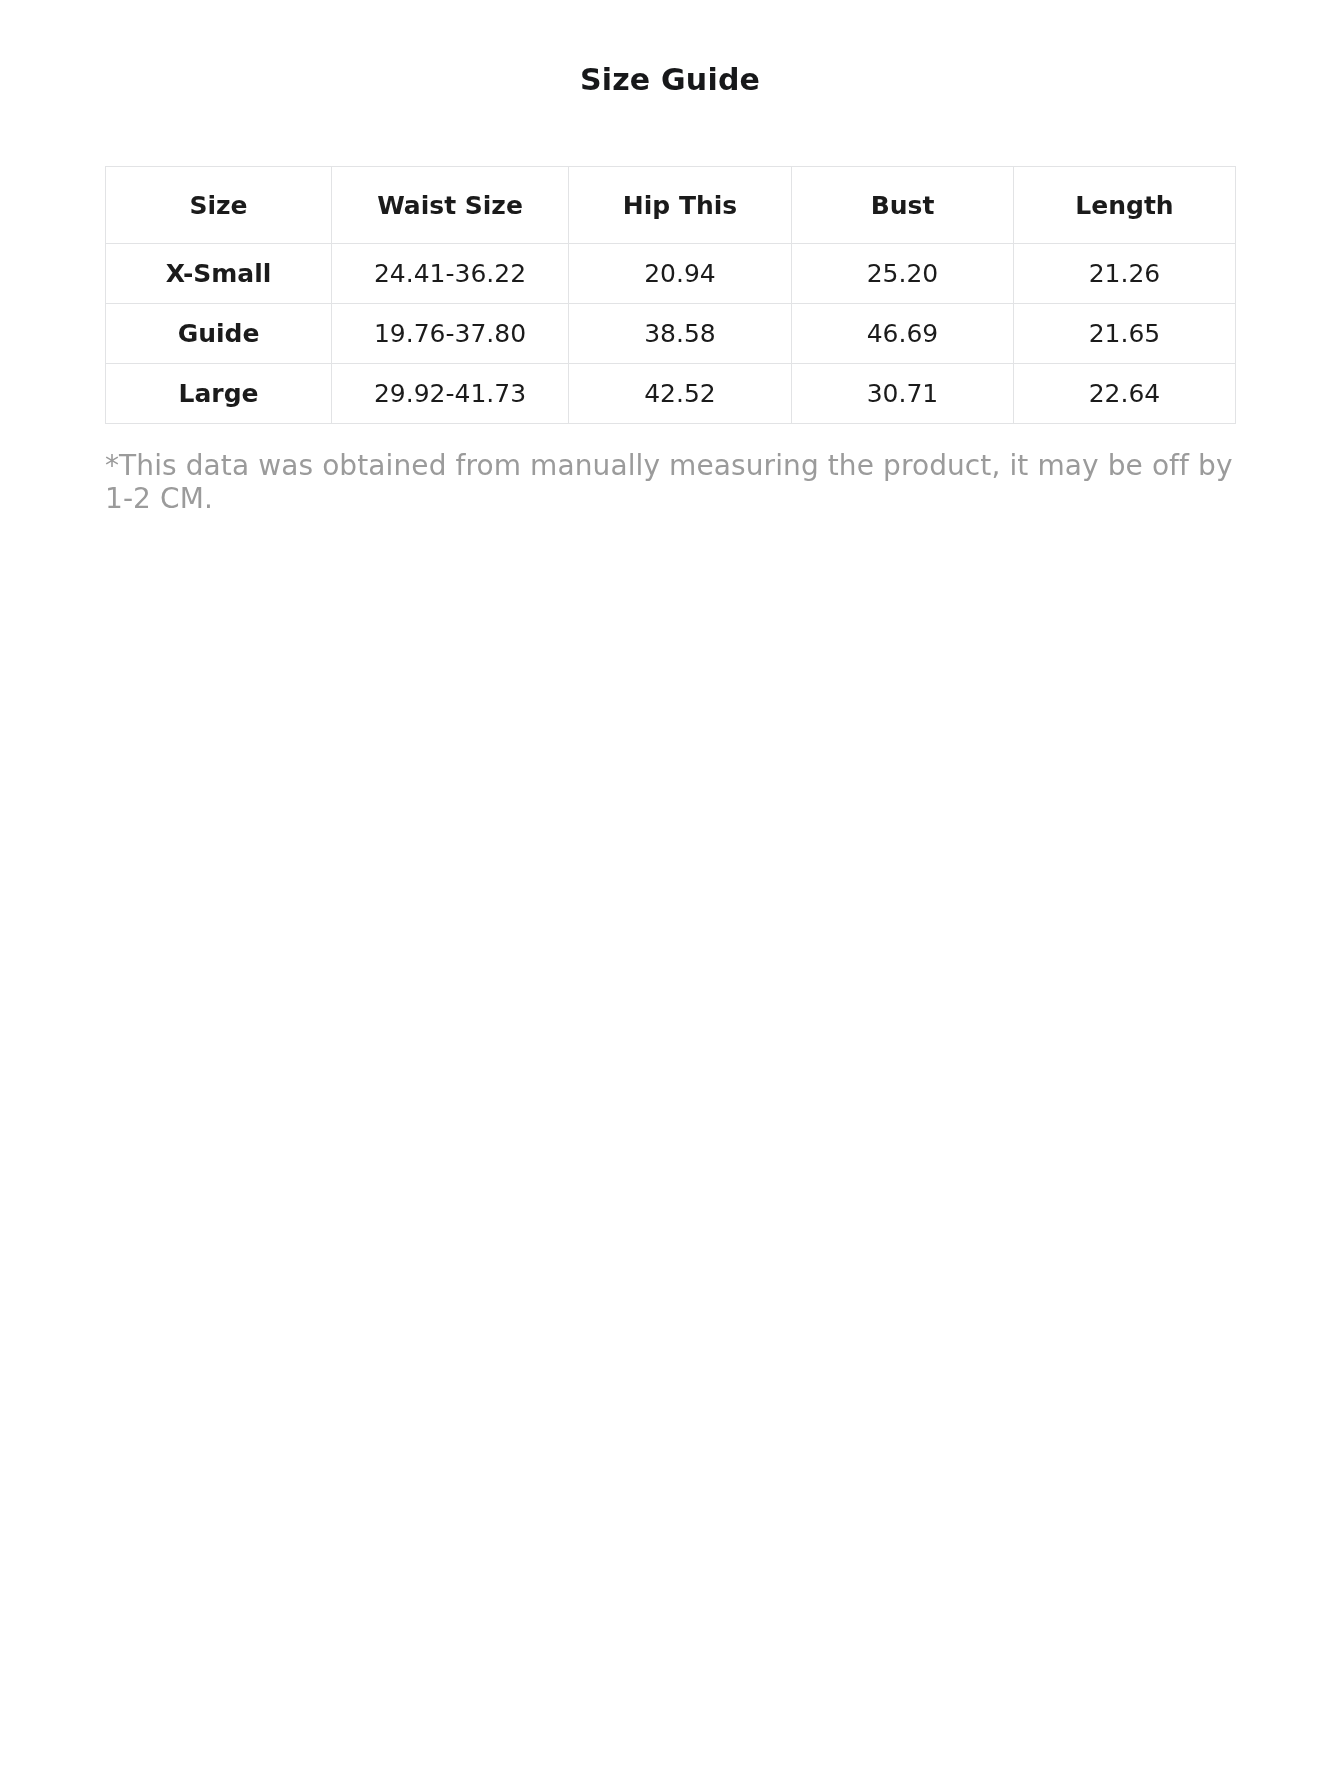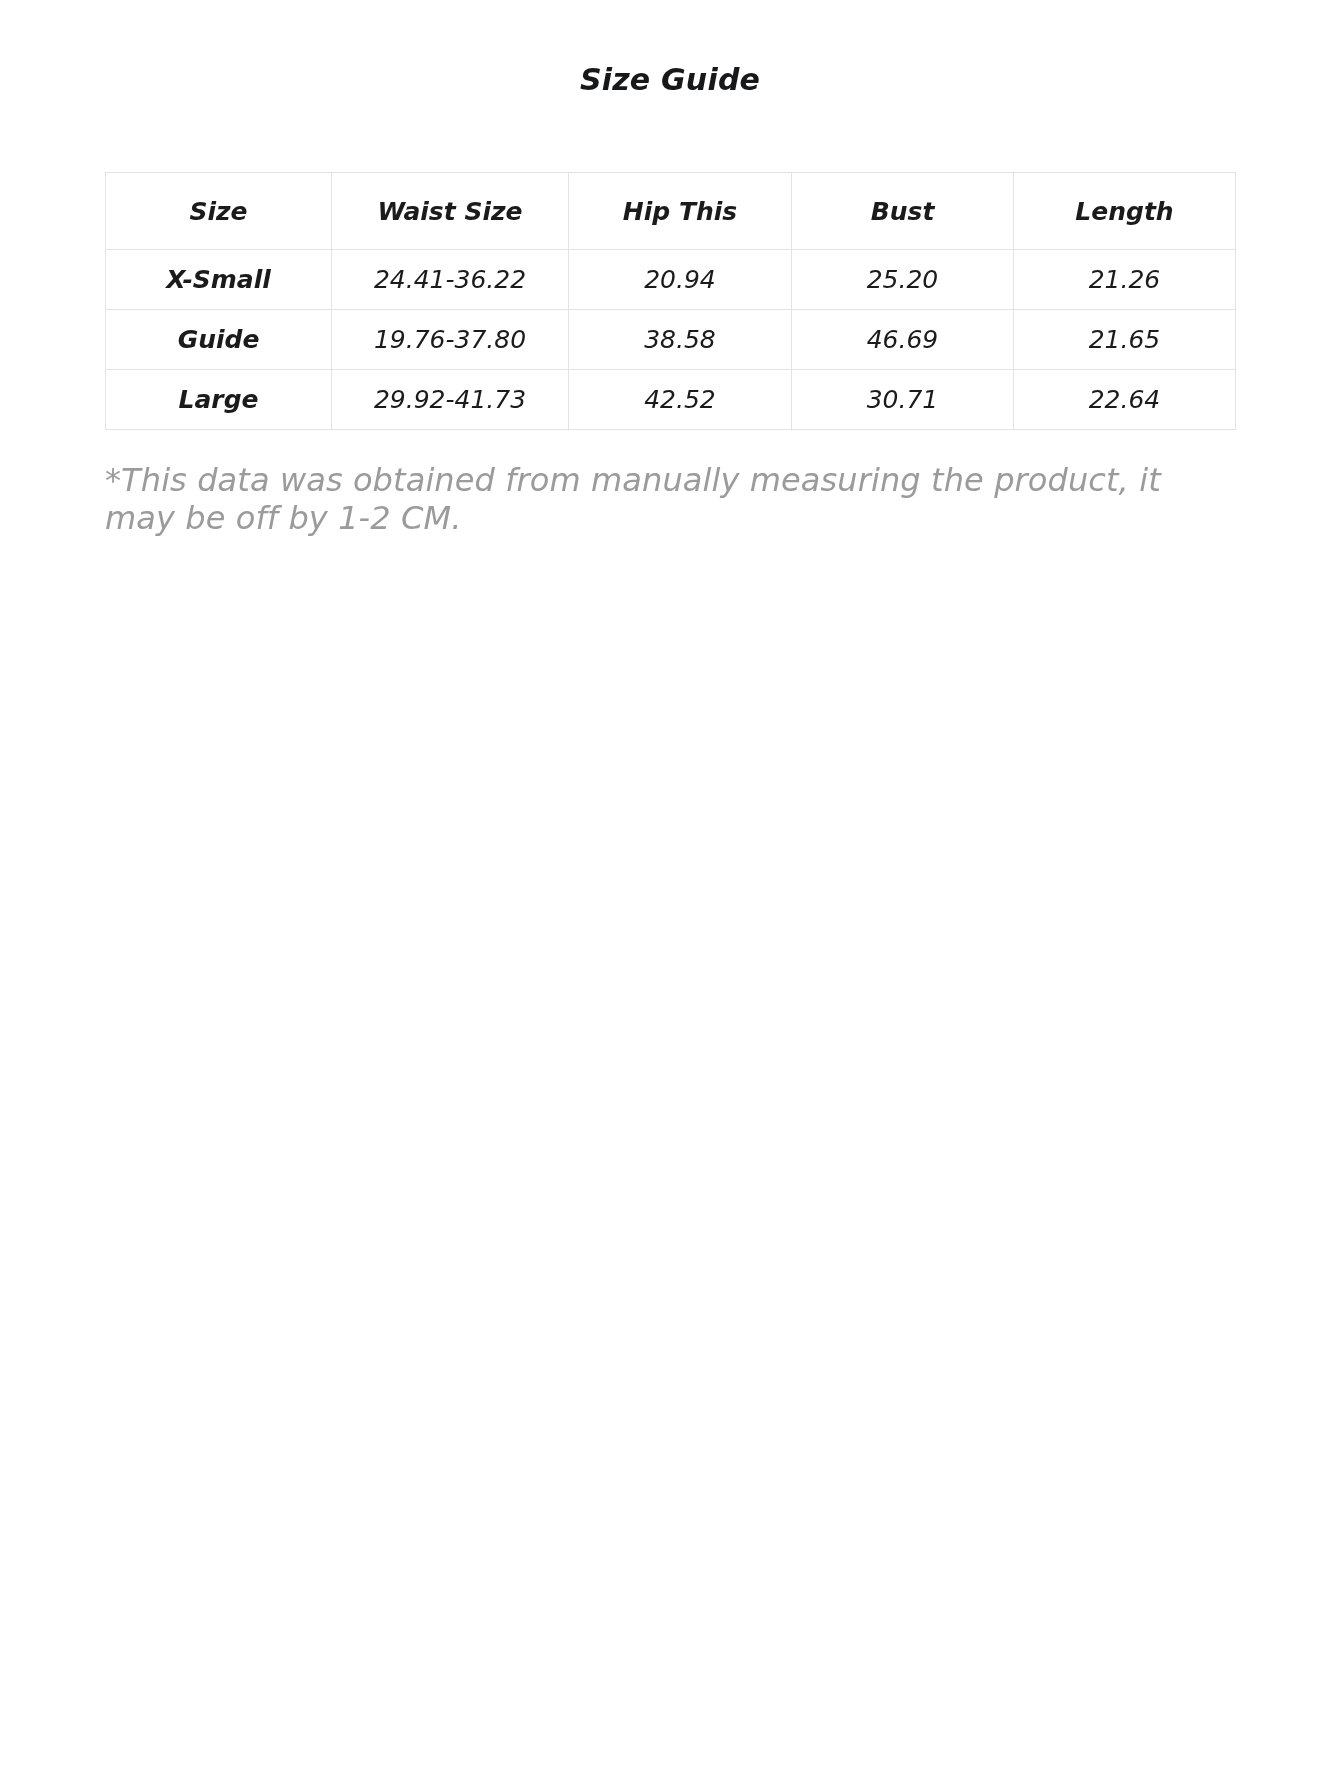--- a/index.html
+++ b/index.html
@@ -11,21 +11,20 @@
     width: 1340px;
     height: 1785px;
     font-family: "DejaVu Sans", sans-serif;
     color: #1b1b1b;
     -webkit-font-smoothing: antialiased;
   }
   .page {
     width: 1340px;
     box-sizing: border-box;
     padding: 0;
-    font-style: italic;
   }
   .title {
     text-align: center;
     font-size: 30px;
     font-weight: bold;
     letter-spacing: 0.2px;
     color: #17181a;
     margin: 0;
     padding-top: 62px;
     padding-bottom: 0;
@@ -33,21 +32,21 @@
   .table-wrap {
     margin: 0 auto;
     width: 1130px;
     padding-top: 58px;
     box-sizing: border-box;
     padding-left: 0;
   }
   table.size-table {
     border-collapse: collapse;
     width: 1130px;
-    margin: 17px auto;
+    margin: 11px auto;
     table-layout: fixed;
   }
   table.size-table th,
   table.size-table td {
     border: 1px solid #e2e3e5;
     text-align: center;
     vertical-align: middle;
     height: 59px;
     padding: 0 6px;
     font-size: 25px;
@@ -67,21 +66,21 @@
   col.c-size    { width: 226px; }
   col.c-waist   { width: 237px; }
   col.c-hip     { width: 223px; }
   col.c-bust    { width: 222px; }
   col.c-length  { width: 222px; }
 
   .note {
     width: 1130px;
     margin: 0 auto;
     padding-top: 14px;
-    font-size: 32px;
+    font-size: 28px;
     color: #9b9b9b;
     text-align: left;
     letter-spacing: 0.1px;
   }
 </style>
 </head>
 <body>
 
 <div class="page">
 

